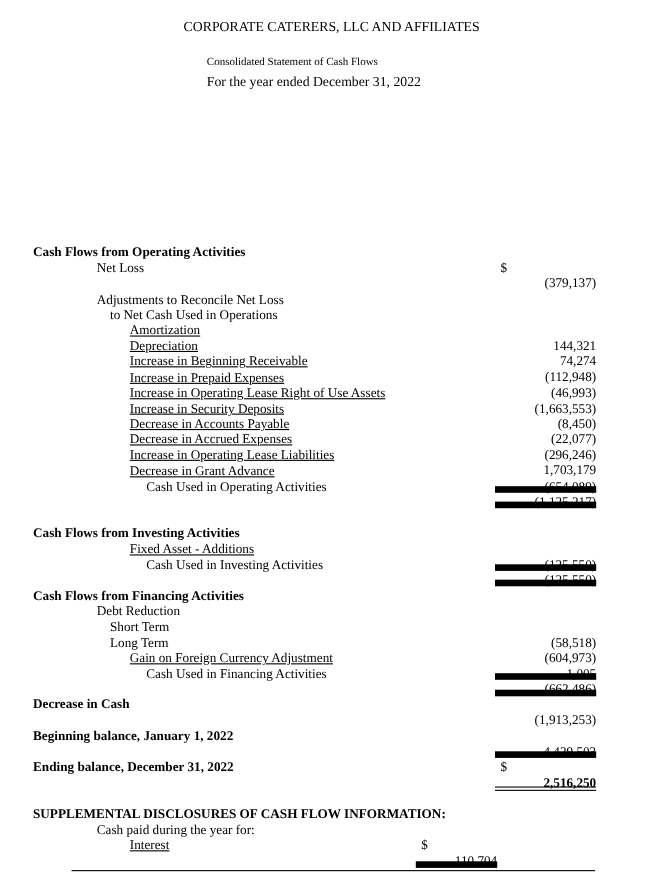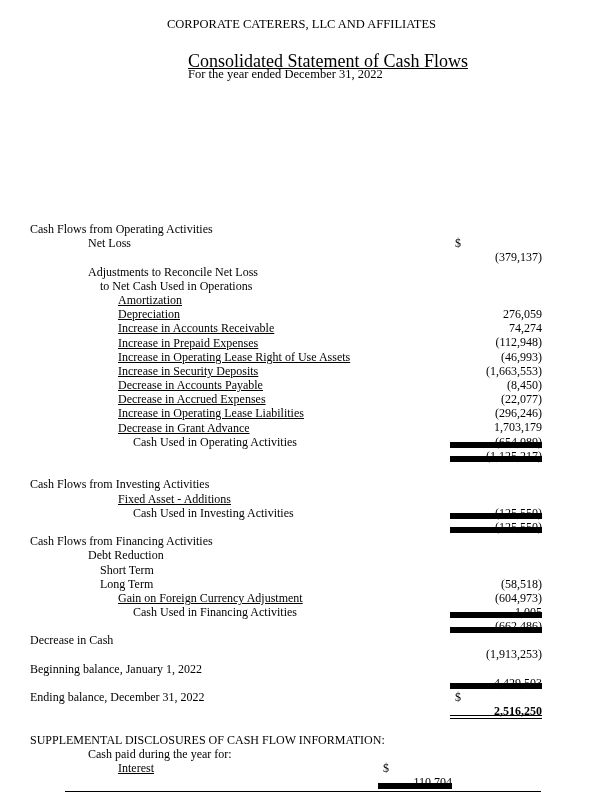--- a/index.html
+++ b/index.html
@@ -18,37 +18,36 @@
   .company-title {
     position: absolute;
     top: 17px; left: 0; width: 100%;
     text-align: center;
     font-size: 12.5px;
     white-space: nowrap;
   }
   .statement-title {
     position: absolute;
     top: 51px; left: 188px;
-    font-size: 18px;
+    font-size: 10px;
     white-space: nowrap;
-    text-decoration: underline;
   }
   .statement-period {
     position: absolute;
     top: 67px; left: 188px;
     font-size: 12.5px;
     white-space: nowrap;
   }
   .rows {
     position: absolute;
     top: 222px; left: 0; width: 100%;
   }
   .row { position: relative; height: 14.2px; }
   .label { position: absolute; top: 0; white-space: nowrap; }
-  .indent-0 { left: 30px; }
+  .indent-0 { left: 30px; font-weight: bold; }
   .indent-1 { left: 88px; }
   .indent-2 { left: 100px; }
   .indent-3 { left: 118px; text-decoration: underline; }
   .indent-4 { left: 133px; }
   .dollar { position: absolute; top: 0; left: 455px; }
   .dollar.supp { left: 383px; }
   .amount {
     position: absolute;
     top: 14px; left: 450px; width: 92px; height: 13.5px;
     text-align: right;
@@ -81,28 +80,28 @@
       </div>
       <div class="row" style="height: 14.2px;"></div>
       <div class="row">
         <span class="label indent-1">Adjustments to Reconcile Net Loss</span>
       </div>
       <div class="row">
         <span class="label indent-2">to Net Cash Used in Operations</span>
       </div>
       <div class="row">
         <span class="label indent-3">Amortization</span>
-        <span class="amount">276,059</span>
+        <span class="amount">144,321</span>
       </div>
       <div class="row">
         <span class="label indent-3">Depreciation</span>
         <span class="amount">74,274</span>
       </div>
       <div class="row">
-        <span class="label indent-3">Increase in Accounts Receivable</span>
+        <span class="label indent-3">Increase in Beginning Receivable</span>
         <span class="amount">(112,948)</span>
       </div>
       <div class="row">
         <span class="label indent-3">Increase in Prepaid Expenses</span>
         <span class="amount">(46,993)</span>
       </div>
       <div class="row">
         <span class="label indent-3">Increase in Operating Lease Right of Use Assets</span>
         <span class="amount">(1,663,553)</span>
       </div>

